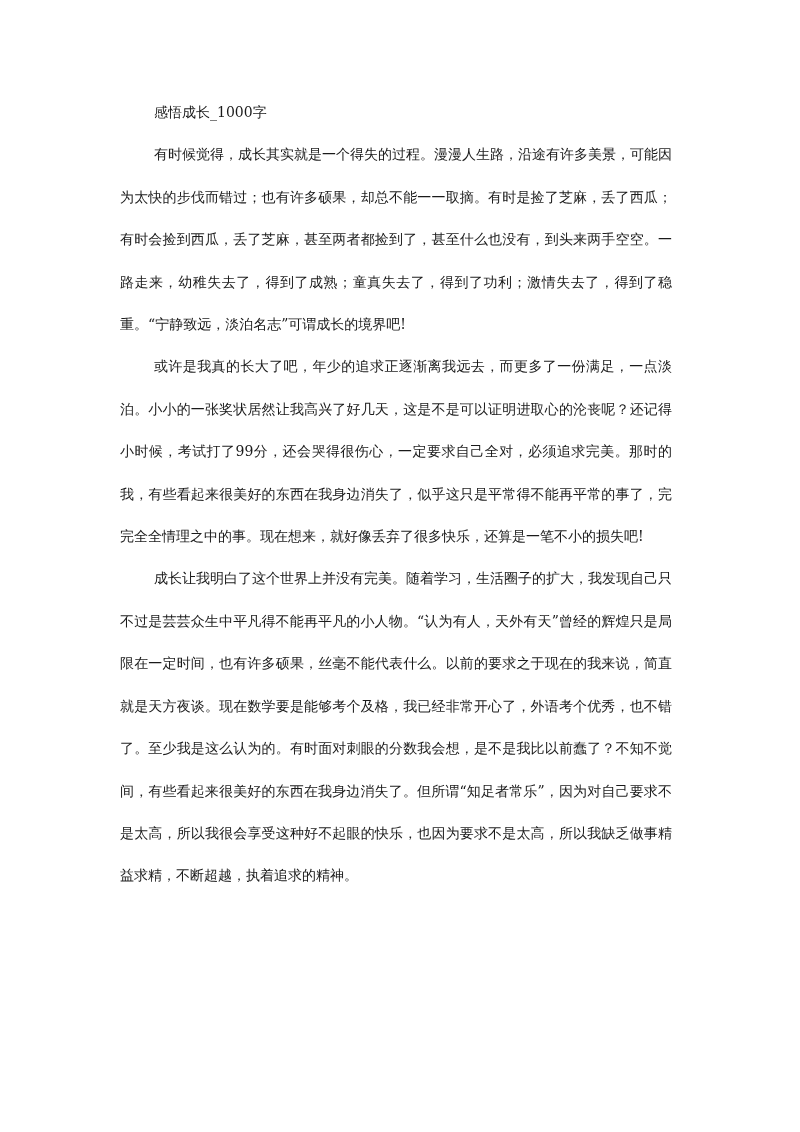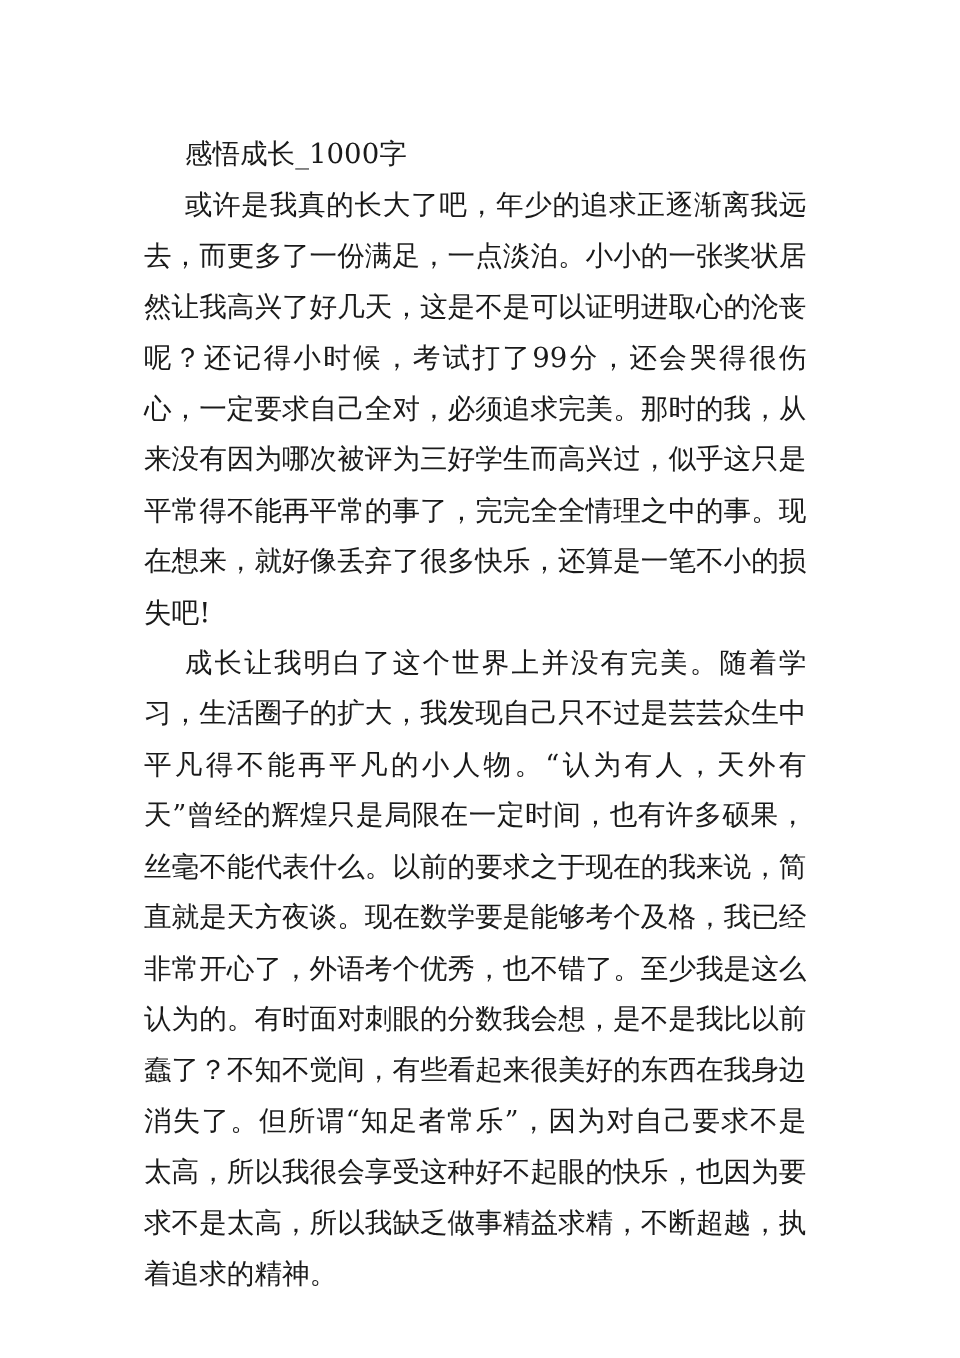--- a/index.html
+++ b/index.html
@@ -1,25 +1,26 @@
 <!DOCTYPE html>
 <html><head>
 <meta charset="utf-8">
 <style>
   html, body { margin: 0; padding: 0; background: #ffffff; }
   body { width: 800px; height: 1132px; position: relative; overflow: hidden; }
   .page {
-    position: absolute; left: 120px; top: 108px; width: 552px;
+    position: absolute; left: 120px; top: 91px; width: 552px;
     font-family: "DejaVu Serif", "Liberation Serif", serif;
-    font-size: 23px; line-height: 42.4px; color: #1a1a1a;
+    font-size: 14px; line-height: 42.4px; color: #1a1a1a;
     text-align: justify; text-justify: inter-character;
   }
   .title { text-indent: 34px; margin: 0; }
   .para { text-indent: 34px; margin: 0; }
 </style>
 </head>
 <body>
 
 <div class="page">
   <p class="title">感悟成长_1000字</p>
-  <p class="para">或许是我真的长大了吧，年少的追求正逐渐离我远去，而更多了一份满足，一点淡泊。小小的一张奖状居然让我高兴了好几天，这是不是可以证明进取心的沦丧呢？还记得小时候，考试打了99分，还会哭得很伤心，一定要求自己全对，必须追求完美。那时的我，从来没有因为哪次被评为三好学生而高兴过，似乎这只是平常得不能再平常的事了，完完全全情理之中的事。现在想来，就好像丢弃了很多快乐，还算是一笔不小的损失吧!</p>
+  <p class="para">有时候觉得，成长其实就是一个得失的过程。漫漫人生路，沿途有许多美景，可能因为太快的步伐而错过；也有许多硕果，却总不能一一取摘。有时是捡了芝麻，丢了西瓜；有时会捡到西瓜，丢了芝麻，甚至两者都捡到了，甚至什么也没有，到头来两手空空。一路走来，幼稚失去了，得到了成熟；童真失去了，得到了功利；激情失去了，得到了稳重。“宁静致远，淡泊名志”可谓成长的境界吧!</p>
+  <p class="para">或许是我真的长大了吧，年少的追求正逐渐离我远去，而更多了一份满足，一点淡泊。小小的一张奖状居然让我高兴了好几天，这是不是可以证明进取心的沦丧呢？还记得小时候，考试打了99分，还会哭得很伤心，一定要求自己全对，必须追求完美。那时的我，有些看起来很美好的东西在我身边消失了，似乎这只是平常得不能再平常的事了，完完全全情理之中的事。现在想来，就好像丢弃了很多快乐，还算是一笔不小的损失吧!</p>
   <p class="para">成长让我明白了这个世界上并没有完美。随着学习，生活圈子的扩大，我发现自己只不过是芸芸众生中平凡得不能再平凡的小人物。“认为有人，天外有天”曾经的辉煌只是局限在一定时间，也有许多硕果，丝毫不能代表什么。以前的要求之于现在的我来说，简直就是天方夜谈。现在数学要是能够考个及格，我已经非常开心了，外语考个优秀，也不错了。至少我是这么认为的。有时面对刺眼的分数我会想，是不是我比以前蠢了？不知不觉间，有些看起来很美好的东西在我身边消失了。但所谓“知足者常乐”，因为对自己要求不是太高，所以我很会享受这种好不起眼的快乐，也因为要求不是太高，所以我缺乏做事精益求精，不断超越，执着追求的精神。</p>
 </div>
 
 </body></html>

